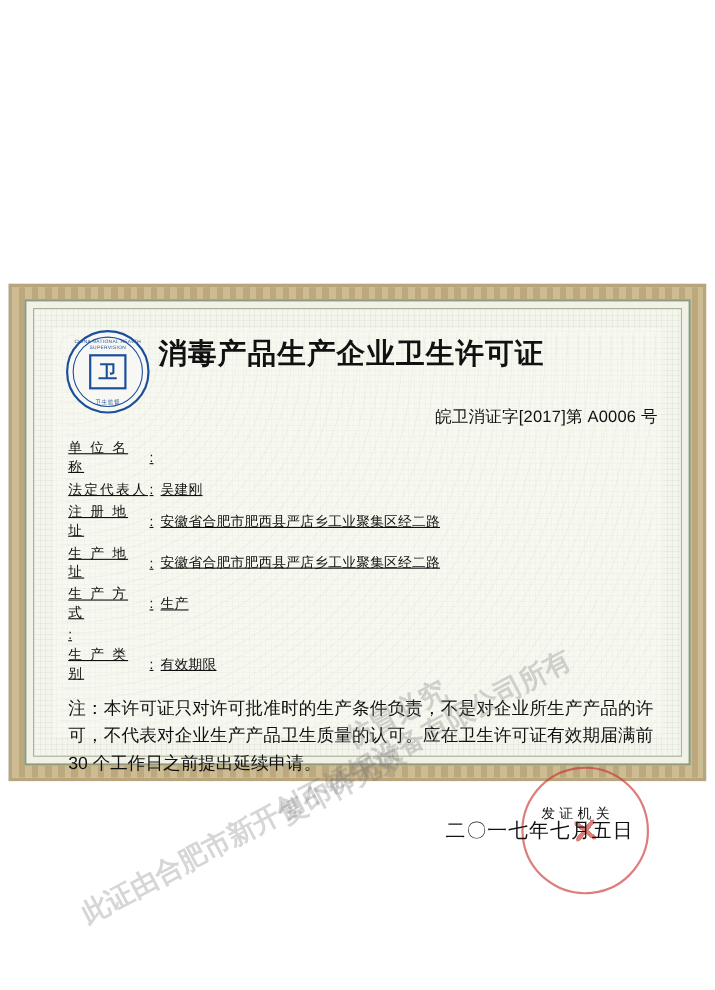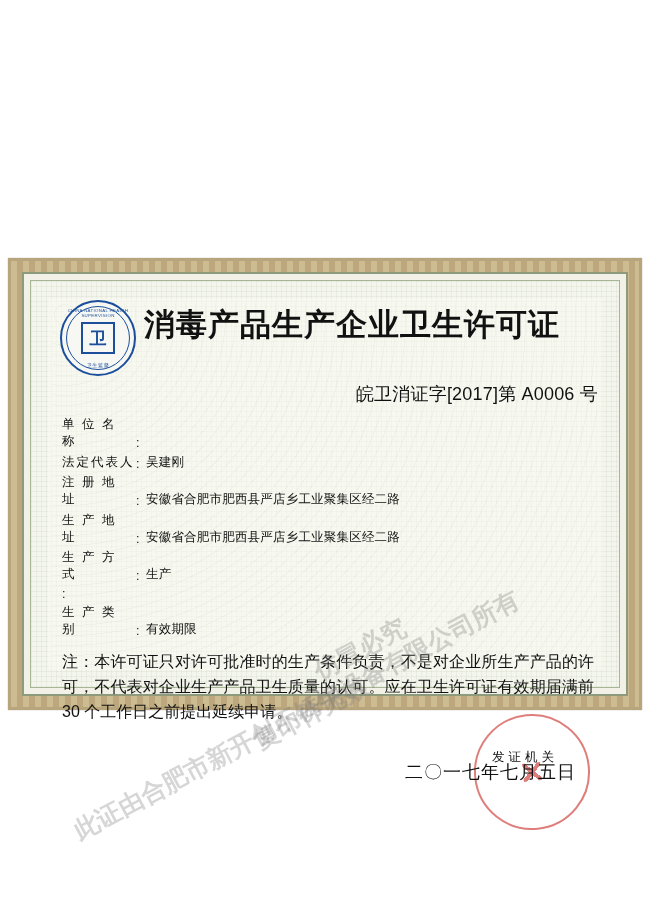--- a/index.html
+++ b/index.html
@@ -67,32 +67,32 @@
   .emblem .toptxt{
     position:absolute;top:6px;left:0;right:0;text-align:center;
     font-size:4.4px;color:#1b4f9c;letter-spacing:.3px;
   }
   .emblem .bottomtxt{
     position:absolute;bottom:5px;left:0;right:0;text-align:center;
     font-size:5.2px;color:#1b4f9c;letter-spacing:.5px;
   }
   .title{
     position:absolute;left:92px;top:6px;right:0;
-    font-size:31px;font-weight:bold;color:#111;
+    font-size:26px;font-weight:bold;color:#111;
     letter-spacing:1px;white-space:nowrap;
     font-family:"DejaVu Sans","Liberation Sans",sans-serif;
   }
 
   .certno{
-    text-align:right;font-size:18px;color:#111;margin-top:12px;
+    text-align:right;font-size:15px;color:#111;margin-top:0;
     letter-spacing:.2px;
   }
 
   .fields{margin-top:10px;padding-left:10px;}
-  .row{display:flex;align-items:flex-end;margin-bottom:3.5px;font-size:12.5px;color:#111;}
+  .row{display:flex;align-items:center;margin-bottom:3.5px;font-size:12.5px;color:#111;text-decoration:underline;}
   .lbl{width:74px;flex:none;letter-spacing:2px;}
   .colon{width:10px;flex:none;}
   .val{flex:1;letter-spacing:.2px;}
 
   .note{
     margin-top:12px;padding-left:10px;padding-right:4px;
     font-size:16px;line-height:1.55;color:#111;text-align:justify;
   }
 
   .sign{

